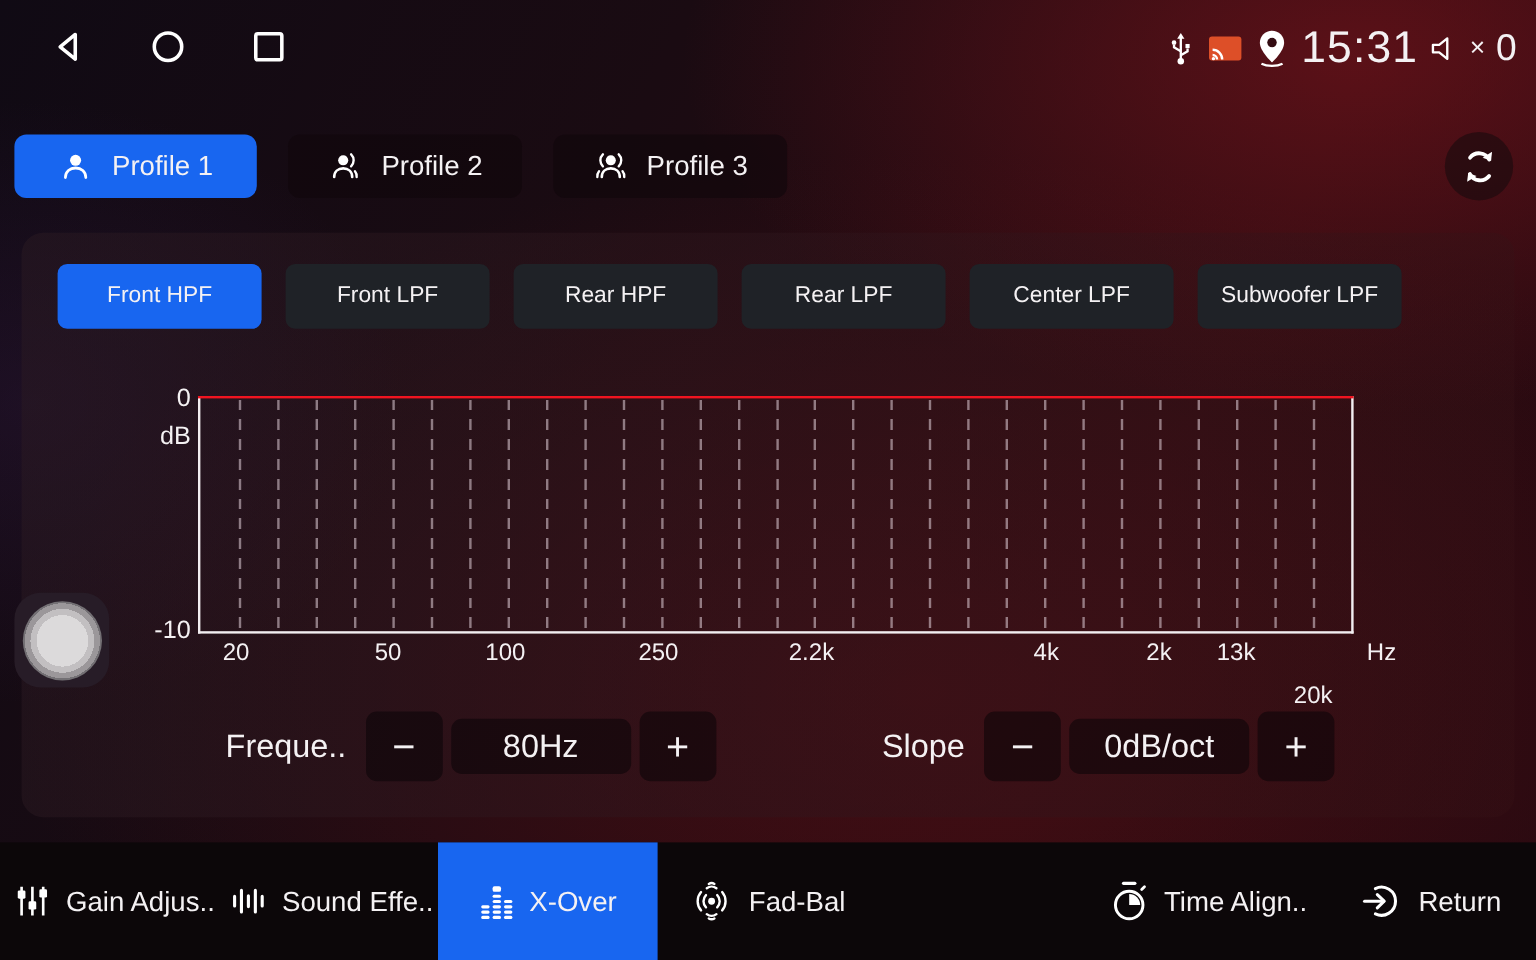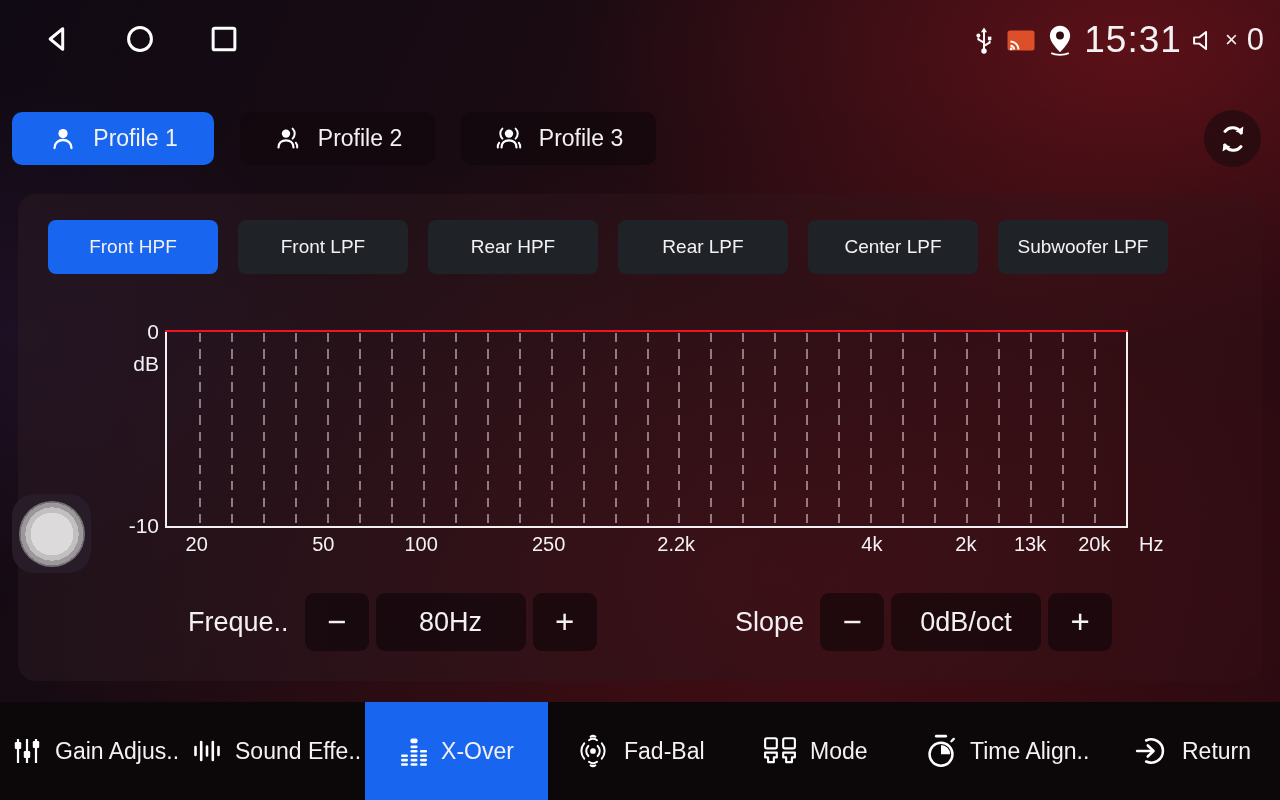--- a/index.html
+++ b/index.html
@@ -65,21 +65,21 @@
   .knob-circle{width:66px;height:66px;border-radius:50%;
     background:radial-gradient(circle,#dcdadb 0 46%,#c2bfc1 46% 57%,#9b979a 57% 67%,#737074 67% 76%,#535055 76% 86%,#3a363c 86% 100%);}
 
   
   .ctrl-row{position:absolute;top:399px;height:58px;display:flex;align-items:center;gap:7px;}
   .ctrl-row.freq{left:170px;}
   .ctrl-row.slope{left:717px;}
   .ctrl-label{font-size:27px;margin-right:9px;white-space:nowrap;}
   .ctrl-btn{width:64px;height:58px;border-radius:9px;background:rgba(10,4,7,0.55);
     display:flex;align-items:center;justify-content:center;font-size:33px;cursor:pointer;}
-  .ctrl-value{width:150px;height:58px;border-radius:9px;background:rgba(10,4,7,0.55);
+  .ctrl-value{width:150px;height:46px;border-radius:9px;background:rgba(10,4,7,0.55);
     display:flex;align-items:center;justify-content:center;font-size:27px;}
 
   
   .bottomnav{position:absolute;left:0;right:0;bottom:0;height:98px;background:#0c0709;}
   .nav-item{position:absolute;top:0;height:98px;display:flex;align-items:center;gap:13px;font-size:23px;cursor:pointer;white-space:nowrap;}
   .nav-item.n1{left:12px}.nav-item.n2{left:192px}
   .nav-item.n3{left:365px;width:183px;justify-content:center;gap:12px;}
   .nav-item.n4{left:575px}.nav-item.n5{left:763px}.nav-item.n6{left:925px}.nav-item.n7{left:1135px}
   .nav-item.active{background:var(--accent);}
 </style>
@@ -257,21 +257,21 @@
       <span class="ytick-bottom">-10</span>
       <div class="xlabels">
           <span class="xtick" style="left: 3.1%;">20</span>
           <span class="xtick" style="left: 16.3%;">50</span>
           <span class="xtick" style="left: 26.5%;">100</span>
           <span class="xtick" style="left: 39.8%;">250</span>
           <span class="xtick" style="left: 53.1%;">2.2k</span>
           <span class="xtick" style="left: 73.5%;">4k</span>
           <span class="xtick" style="left: 83.3%;">2k</span>
           <span class="xtick" style="left: 90%;">13k</span>
-          <span class="xtick" style="left: 96.7%;">20k</span>
+          <span class="xtick" style="left: 96.7%; margin-top: 36px;">20k</span>
         </div>
       <span class="x-unit">Hz</span>
     </div>
 
     <div class="ctrl-row freq">
       <span class="ctrl-label">Freque..</span>
       <div class="ctrl-btn">
           <span>−</span>
         </div>
       <div class="ctrl-value">80Hz</div>
@@ -352,31 +352,20 @@
           <path d="M25.3 9.8 a11 11 0 0 1 0 14.4" stroke="#fff" stroke-width="1.9" fill="none" stroke-linecap="round"></path>
           <path d="M13.2 6.8 a6.2 6.2 0 0 1 7.6 0" stroke="#fff" stroke-width="1.9" fill="none" stroke-linecap="round"></path>
           <path d="M14.8 3.4 a4.2 4.2 0 0 1 4.4 0" stroke="#fff" stroke-width="1.9" fill="none" stroke-linecap="round"></path>
           <path d="M13.2 27.2 a6.2 6.2 0 0 0 7.6 0" stroke="#fff" stroke-width="1.9" fill="none" stroke-linecap="round"></path>
           <path d="M14.8 30.6 a4.2 4.2 0 0 0 4.4 0" stroke="#fff" stroke-width="1.9" fill="none" stroke-linecap="round"></path>
         </svg>
       </span>
       <span>Fad-Bal</span>
     </div>
 
-    <div class="nav-item n5">
-      <span>
-        <svg width="34" height="30" viewBox="0 0 32 28">
-          <rect x="2" y="2" width="11" height="9.5" rx="1.6" fill="none" stroke="#fff" stroke-width="2"></rect>
-          <rect x="19" y="2" width="11" height="9.5" rx="1.6" fill="none" stroke="#fff" stroke-width="2"></rect>
-          <path d="M2 15.5 h11 v4.5 h-2.8 v4.5 h-5.4 v-4.5 H2 Z" fill="none" stroke="#fff" stroke-width="2" stroke-linejoin="round"></path>
-          <path d="M19 15.5 h11 v4.5 h-2.8 v4.5 h-5.4 v-4.5 H19 Z" fill="none" stroke="#fff" stroke-width="2" stroke-linejoin="round"></path>
-        </svg>
-      </span>
-      <span>Mode</span>
-    </div>
 
     <div class="nav-item n6">
       <span>
         <svg width="32" height="34" viewBox="0 0 30 32">
           <path d="M10.5 2 h9" stroke="#fff" stroke-width="2.4" stroke-linecap="round"></path>
           <path d="M24.8 6.8 l2.2-2.2" stroke="#fff" stroke-width="2.2" stroke-linecap="round"></path>
           <circle cx="15" cy="19" r="10.8" fill="none" stroke="#fff" stroke-width="2.3"></circle>
           <path d="M15 19 V10.4 A8.6 8.6 0 0 1 23.6 19 Z" fill="#fff"></path>
         </svg>
       </span>

